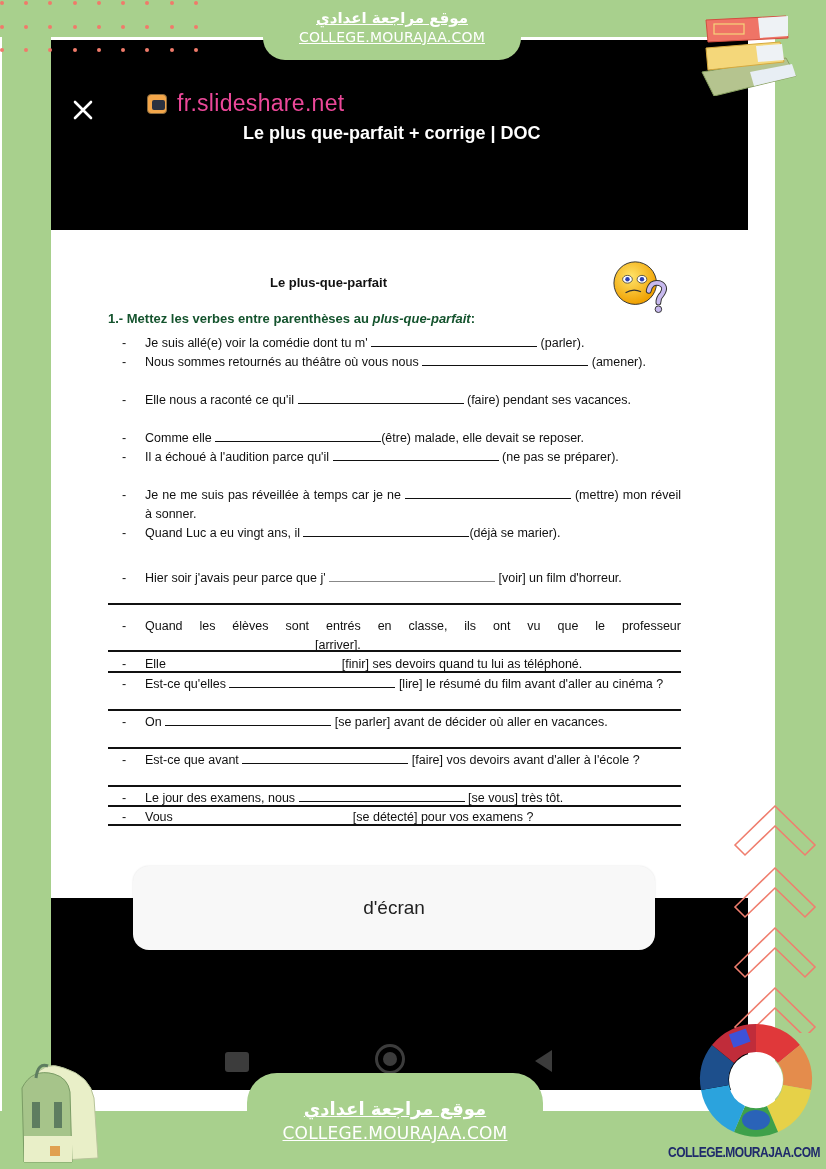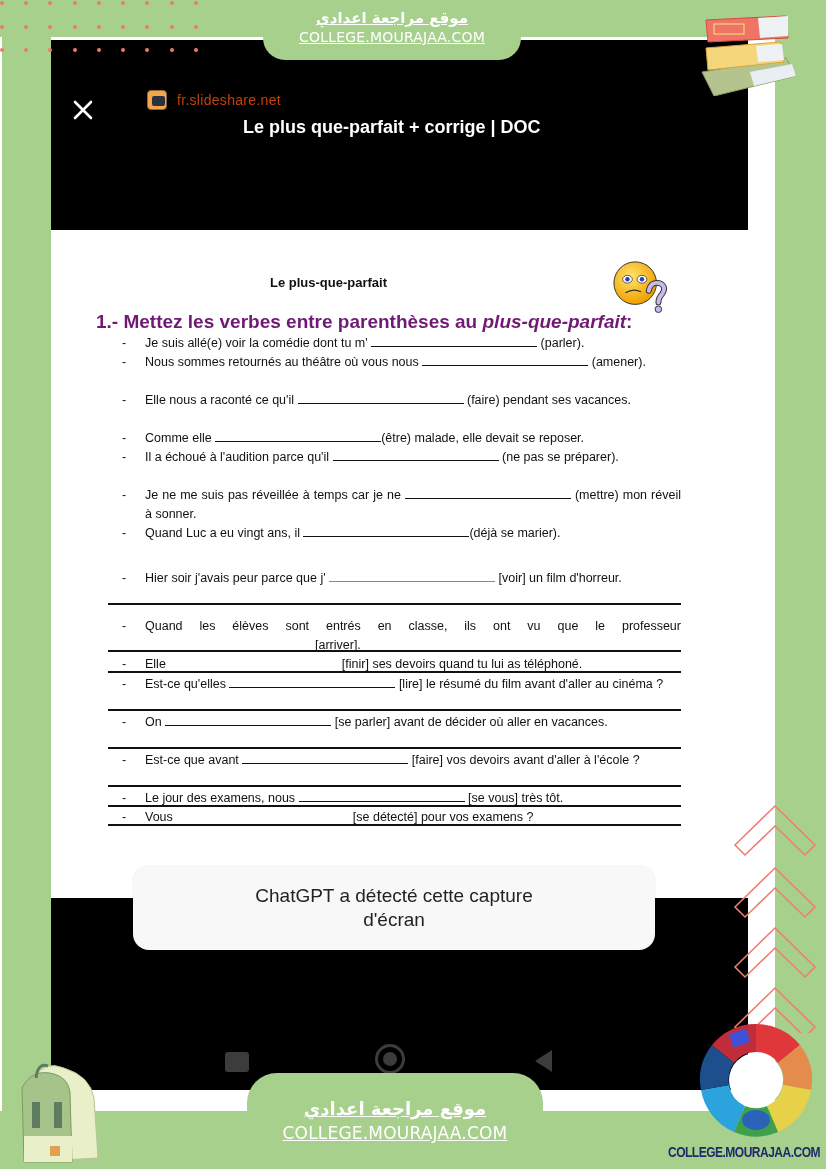--- a/index.html
+++ b/index.html
@@ -14,27 +14,27 @@
   .dot { position:absolute; width:4px; height:4px; border-radius:50%; background:#f07a6a; }
 
   
   .phone { position:absolute; left:51px; top:40px; width:697px; height:1050px; background:#000; overflow:hidden; }
   .phone-header { position:absolute; left:0; top:0; width:697px; height:190px; background:#000; }
   .close-btn { position:absolute; left:18px; top:56px; width:28px; height:28px; cursor:pointer; }
   .close-btn svg { width:28px; height:28px; }
   .site-row { position:absolute; left:96px; top:50px; display:flex; align-items:center; }
   .site-icon { width:18px; height:18px; border-radius:4px; background:#f3a64a; border:1px solid #8a6a3c; position:relative; margin-right:10px; }
   .site-icon::after { content:""; position:absolute; left:4px; top:5px; width:9px; height:6px; border:2px solid #2a3140; border-radius:2px; background:#2a3140; }
-  .site-url { color:#c2410c; font-size:14px; letter-spacing:0.3px; }
-  .page-title { position:absolute; left:192px; top:77px; color:#fff; font-size:18px; font-weight:bold; }
+  .site-url { color:#ec4899; font-size:23px; letter-spacing:0.3px; }
+  .page-title { position:absolute; left:192px; top:83px; color:#fff; font-size:18px; font-weight:bold; }
 
   .doc { position:absolute; left:0; top:190px; width:697px; height:668px; background:#fff; }
   .doc-title { position:absolute; left:219px; top:45px; font-size:13px; font-weight:bold; color:#111; }
   .smiley { position:absolute; left:561px; top:28px; width:58px; height:58px; }
-  .section-heading { position:absolute; left:45px; font-size:19px; font-weight:bold; color:#701a75; }
+  .section-heading { position:absolute; left:57px; font-size:13px; font-weight:bold; color:#14532d; }
   .section-heading em { font-style:italic; }
   .ex { position:absolute; left:57px; width:573px; font-size:12.5px; color:#111; line-height:19px; }
   .ex .dash { position:absolute; left:14px; }
   .ex .txt { display:block; margin-left:37px; text-align:justify; text-align-last:justify; }
   .ex .txt.last-left { text-align-last:left; }
   .blank { display:inline-block; border-bottom:1px solid #111; height:12px; vertical-align:baseline; }
   .rule { position:absolute; left:57px; width:573px; height:1.5px; background:#111; }
 
   .toast { position:absolute; left:82px; top:826px; width:522px; height:84px; background:#f8f8f8; border-radius:16px; box-shadow:0 0 2px rgba(0,0,0,0.12); display:flex; flex-direction:column; align-items:center; justify-content:center; color:#222; font-size:19px; line-height:24px; text-align:center; }
 
@@ -179,21 +179,20 @@
     <div class="rule" style="top:575px;"></div>
 
     <div class="ex" style="top:578px;">
       <span class="dash">-</span>
       <span class="txt last-left"><span>Vous</span><span style="display:inline-block;width:180px"></span><span>[se détecté] pour vos examens ?</span></span>
     </div>
     <div class="rule" style="top:594px;"></div>
   </div>
 
   <div class="toast">
-    <span>ChatGPT a détecté cette capture</span>
     <span>d'écran</span>
   </div>
 
   <div class="navbar">
     <div class="nav-square"></div>
     <div class="nav-home"></div>
     <div class="nav-back"></div>
   </div>
 </div>
 

